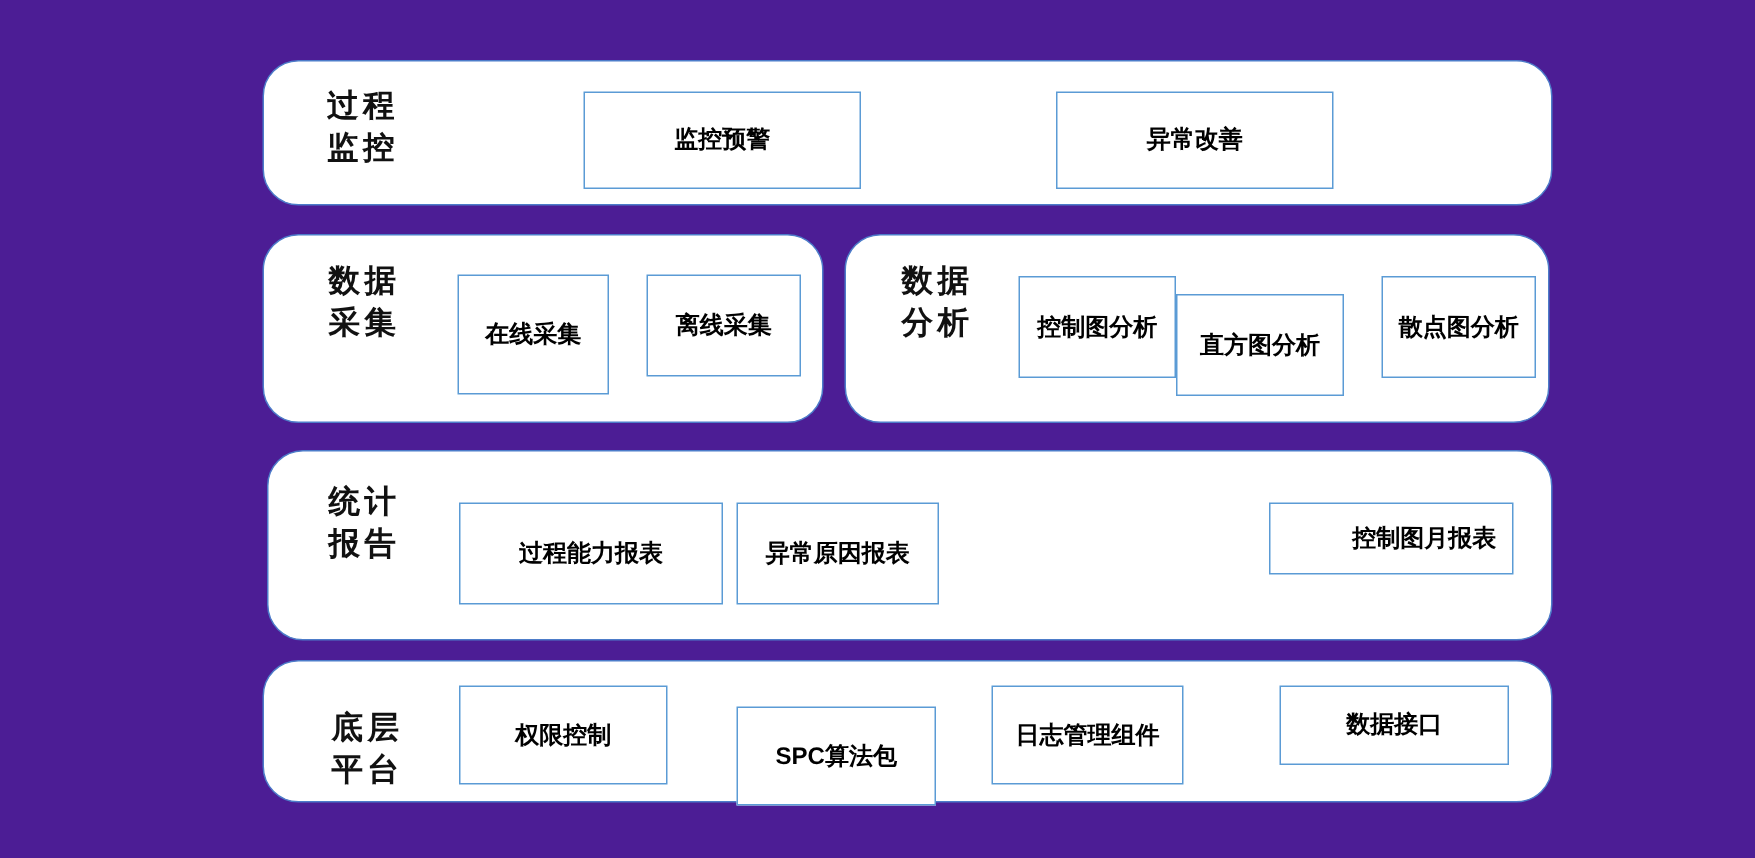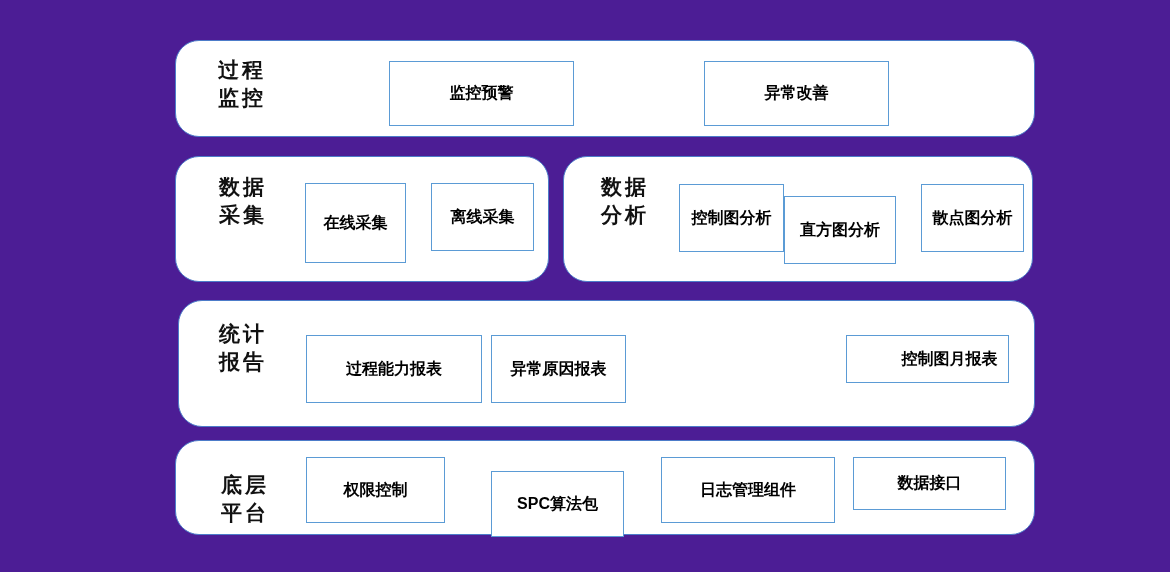--- a/index.html
+++ b/index.html
@@ -68,21 +68,21 @@
   .s4 .b0 { left: 127px; top: 34px; width: 176px; height: 68px; }
   .s4 .b1 { left: 312px; top: 34px; width: 135px; height: 68px; }
   .s4 .b2 { left: 482px; top: 34px; width: 160px; height: 68px; }
   .s4 .b3 { left: 667px; top: 34px; width: 163px; height: 48px; padding-left: 44px; }
 
   
   .s5 { left: 175px; top: 440px; width: 860px; height: 95px; }
   .s5 .lbl { left: 45px; top: 11px; margin-top: 19px; }
   .s5 .b0 { left: 130px; top: 16px; width: 139px; height: 66px; }
   .s5 .b1 { left: 315px; top: 16px; width: 133px; height: 66px; margin-top: 14px; }
-  .s5 .b2 { left: 485px; top: 16px; width: 174px; height: 66px; }
+  .s5 .b2 { left: 485px; top: 16px; width: 128px; height: 66px; }
   .s5 .b3 { left: 677px; top: 16px; width: 153px; height: 53px; }
 </style>
 </head>
 <body>
 
 <div class="canvas">
 
   <div class="section s1">
     <div class="sec-label lbl">
       <span>过程</span>

